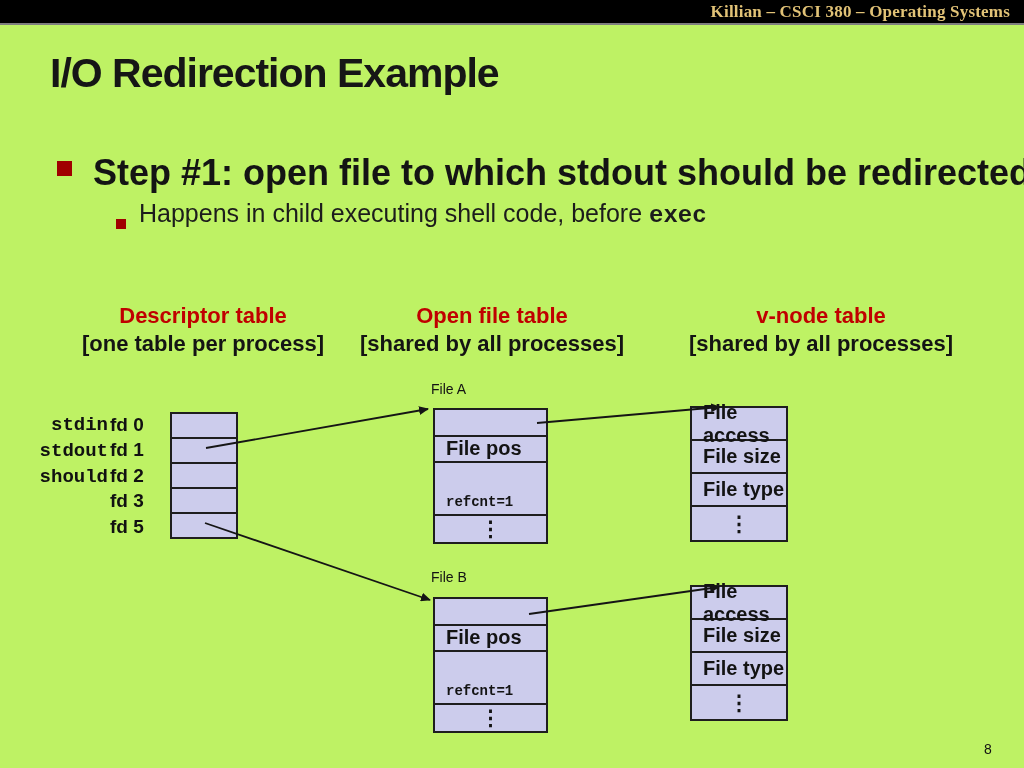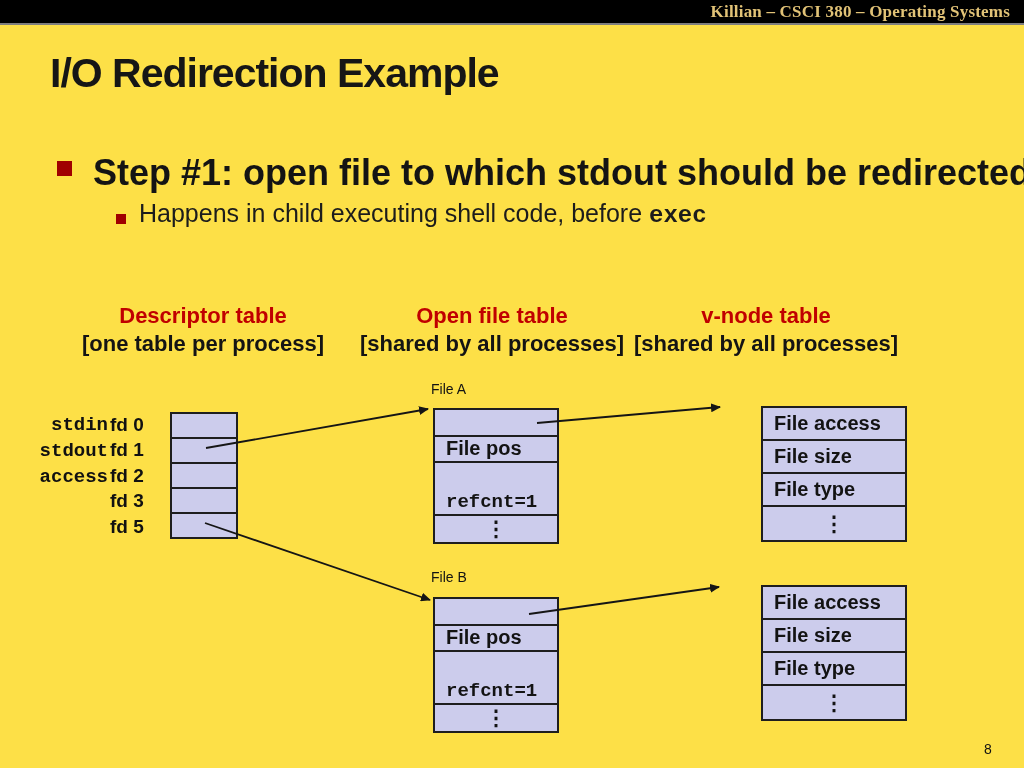--- a/index.html
+++ b/index.html
@@ -1,72 +1,72 @@
 <!DOCTYPE html>
 <html style="--accent_red: #c00000; --bullet_red: #a00000; --header_gold: #e2c377; --cell_fill: #ccccec; --bar_black: #000000;"><head>
 <meta charset="utf-8">
 <style>
   html,body{margin:0;padding:0;background:#fff;}
   .slide{
-    position:relative;width:1024px;height:768px;background:#fde047;
+    position:relative;width:1024px;height:768px;background:#bef264;
     font-family:"Liberation Sans",sans-serif;overflow:hidden;color:#111;
   }
   
   .topbar{
     position:absolute;top:0;left:0;width:1024px;height:25px;background:var(--bar_black,#000);
     border-bottom:2px solid #7f7f7f;display:flex;align-items:center;justify-content:flex-end;
     padding-right:14px;box-sizing:border-box;
   }
   .course{
     font-family:"Liberation Serif",serif;font-weight:bold;font-size:17px;
     color:var(--header_gold,#e2c377);letter-spacing:.2px;white-space:nowrap;
   }
   .title{
     position:absolute;left:50px;top:50px;margin:0;font-size:41px;font-weight:bold;
     letter-spacing:-1px;color:#161616;white-space:nowrap;
   }
   .b1{position:absolute;left:57px;top:152px;display:flex;align-items:flex-start;}
   .sq1{width:15px;height:15px;background:var(--bullet_red,#a00000);margin-top:9px;flex:none;}
   .b1text{margin-left:21px;font-size:36px;font-weight:bold;color:#141414;white-space:nowrap;}
-  .b2{position:absolute;left:116px;top:199px;display:flex;align-items:center;}
+  .b2{position:absolute;left:116px;top:199px;display:flex;align-items:flex-end;}
   .sq2{width:10px;height:10px;background:var(--bullet_red,#a00000);margin-top:9px;flex:none;}
   .b2text{margin-left:13px;font-size:25px;color:#1c1c1c;white-space:nowrap;}
   .mono{font-family:"Liberation Mono",monospace;font-weight:bold;}
   .b2text .mono{font-size:24px;}
 
   
   .colhead{position:absolute;top:302px;width:290px;text-align:center;font-weight:bold;
     font-size:22px;line-height:28px;white-space:nowrap;}
   .ch-red{color:var(--accent_red,#c00000);}
   .ch-black{color:#141414;}
-  .colhead.c1{left:58px;} .colhead.c2{left:347px;} .colhead.c3{left:621px;}
+  .colhead.c1{left:58px;} .colhead.c2{left:347px;} .colhead.c3{left:676px;}
 
   
   .stdcol{position:absolute;left:28px;top:412px;width:80px;text-align:right;
     font-family:"Liberation Mono",monospace;font-weight:bold;font-size:19px;color:#111;}
   .stdlab{height:26px;line-height:26px;}
   .fdcol{position:absolute;left:110px;top:412px;width:50px;
     font-weight:bold;font-size:19px;color:#111;}
   .fdlab{height:25.4px;line-height:25.4px;}
   .dtable{position:absolute;left:170px;top:412px;width:68px;height:127px;
     background:var(--cell_fill,#ccccec);border:2px solid #1e1e1e;box-sizing:border-box;
     display:flex;flex-direction:column;}
   .dcell{flex:1;border-bottom:2px solid #1e1e1e;}
   .dcell:last-child{border-bottom:none;}
 
   
   .ftlabel{position:absolute;font-weight:normal;font-size:14px;color:#131313;white-space:nowrap;}
   .box{position:absolute;background:var(--cell_fill,#ccccec);border:2px solid #1e1e1e;
     box-sizing:border-box;display:flex;flex-direction:column;}
-  .ftable{left:433px;width:126px;height:136px;}
-  .vtable{left:761px;width:146px;height:136px;}
+  .ftable{left:433px;width:115px;height:136px;}
+  .vtable{left:690px;width:98px;height:136px;}
   .row{height:33px;border-bottom:2px solid #1e1e1e;box-sizing:border-box;
     display:flex;align-items:center;padding-left:11px;font-weight:bold;font-size:20px;color:#131313;}
   .row:last-child{border-bottom:none;}
-  .row.rmono{font-family:"Liberation Mono",monospace;font-size:19px;margin-top:26px;}
+  .row.rmono{font-family:"Liberation Mono",monospace;font-size:14px;margin-top:26px;}
   .row.rdots{justify-content:center;padding-left:0;font-size:21px;line-height:1;}
 
   
   .overlay{position:absolute;left:0;top:0;width:1024px;height:768px;pointer-events:none;}
   .overlay line{stroke:#151515;stroke-width:1.8;}
 
   .pagenum{position:absolute;left:984px;top:741px;font-size:14px;color:#111;}
 </style>
 </head>
 <body>
@@ -98,21 +98,21 @@
     <div class="ch-black">[shared by all processes]</div>
   </div>
   <div class="colhead c3">
     <div class="ch-red">v-node table</div>
     <div class="ch-black">[shared by all processes]</div>
   </div>
 
   <div class="stdcol">
     <div class="stdlab">stdin</div>
     <div class="stdlab">stdout</div>
-    <div class="stdlab">access</div>
+    <div class="stdlab">should</div>
   </div>
   <div class="fdcol">
     <div class="fdlab">fd 0</div>
     <div class="fdlab">fd 1</div>
     <div class="fdlab">fd 2</div>
     <div class="fdlab">fd 3</div>
     <div class="fdlab">fd 5</div>
   </div>
 
   <div class="dtable">

